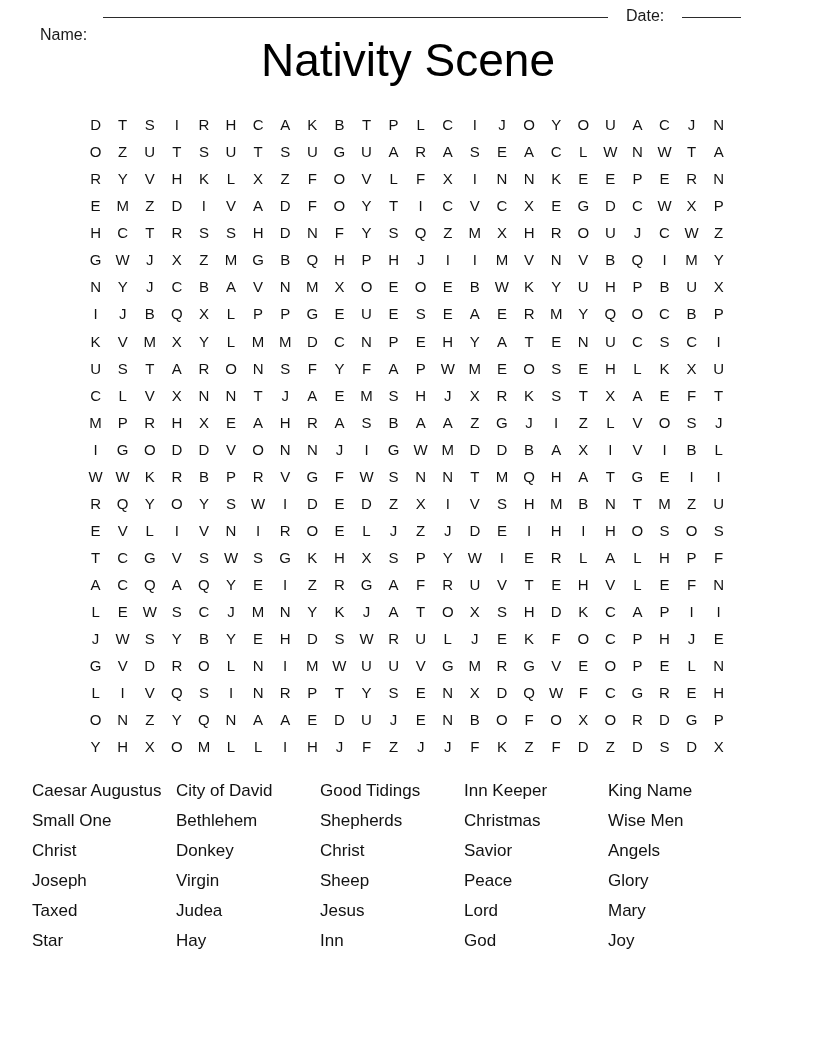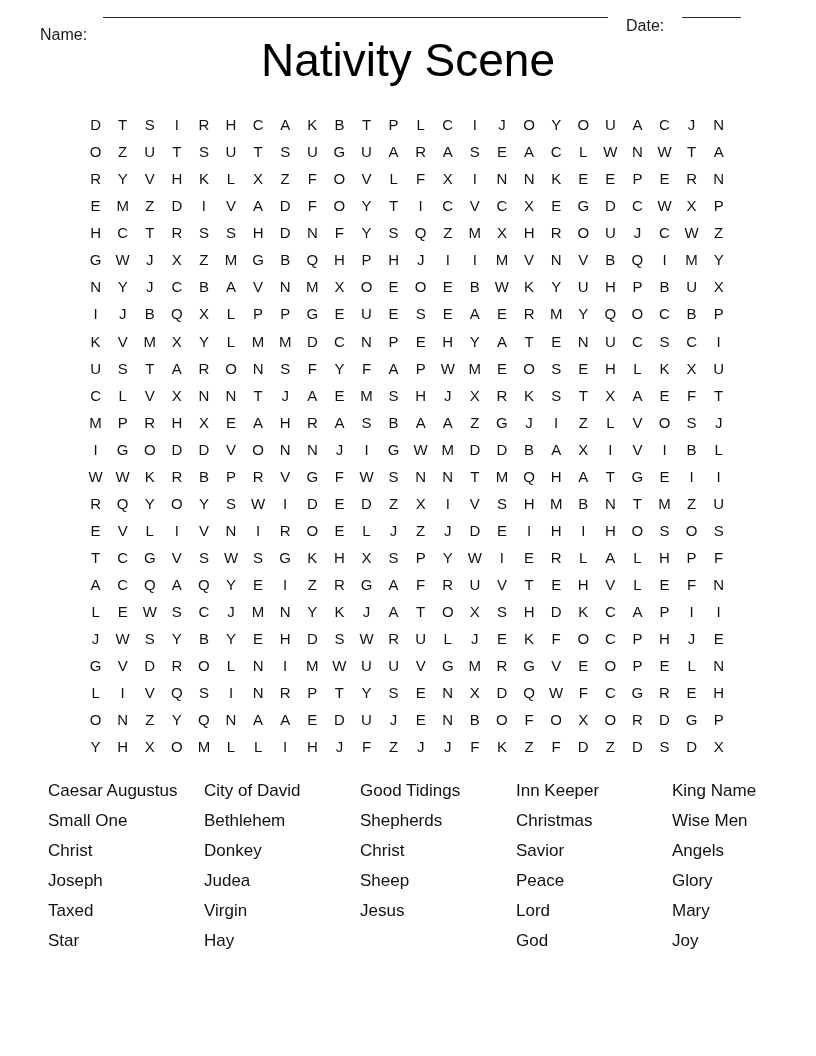--- a/index.html
+++ b/index.html
@@ -2,37 +2,37 @@
 <html><head>
 <meta charset="utf-8">
 <style>
   html,body{margin:0;padding:0;background:#fff;}
   .page{
     position:relative;width:816px;height:1056px;background:#ffffff;
     font-family:"Liberation Sans",sans-serif;color:#1a1a1a;overflow:hidden;
   }
   .hdr-label{position:absolute;font-size:16px;color:#1a1a1a;white-space:nowrap;}
   .name-label{left:40px;top:1px;margin-top:25px;}
-  .date-label{left:626px;top:17px;}
+  .date-label{left:626px;top:7px;}
   .fill-line{position:absolute;height:0;border-bottom:1.6px solid #2b2b2b;}
   .name-line{left:103px;top:17px;width:505px;}
   .date-line{left:682px;top:17px;width:59px;}
   .title{
     position:absolute;top:33px;left:0;width:100%;text-align:center;
     font-size:46px;font-weight:400;color:#000;letter-spacing:0;
   }
   .grid{
     position:absolute;left:82px;top:111px;
     display:grid;grid-template-columns:repeat(24,27.1px);grid-auto-rows:27.07px;
   }
   .cell{
     display:flex;align-items:center;justify-content:center;
     font-size:15px;color:#121212;
   }
-  .word-list{position:absolute;left:48px;top:776px;display:flex;gap:12px;}
+  .word-list{position:absolute;left:32px;top:776px;display:flex;}
   .word-col{width:144px;}
   .word-col:last-child{width:auto;}
   .word-item{height:30px;line-height:30px;font-size:17px;color:#121212;white-space:nowrap;}
 </style>
 </head>
 <body>
 
 <div class="page">
 
   <span class="hdr-label name-label">Name:</span>
@@ -628,30 +628,31 @@
         <div class="word-item">Small One</div>
         <div class="word-item">Christ</div>
         <div class="word-item">Joseph</div>
         <div class="word-item">Taxed</div>
         <div class="word-item">Star</div>
       </div>
       <div class="word-col">
         <div class="word-item">City of David</div>
         <div class="word-item">Bethlehem</div>
         <div class="word-item">Donkey</div>
+        <div class="word-item">Virgin</div>
         <div class="word-item">Judea</div>
-        <div class="word-item">Virgin</div>
         <div class="word-item">Hay</div>
       </div>
       <div class="word-col">
         <div class="word-item">Good Tidings</div>
         <div class="word-item">Shepherds</div>
         <div class="word-item">Christ</div>
         <div class="word-item">Sheep</div>
         <div class="word-item">Jesus</div>
+        <div class="word-item">Inn</div>
       </div>
       <div class="word-col">
         <div class="word-item">Inn Keeper</div>
         <div class="word-item">Christmas</div>
         <div class="word-item">Savior</div>
         <div class="word-item">Peace</div>
         <div class="word-item">Lord</div>
         <div class="word-item">God</div>
       </div>
       <div class="word-col">

